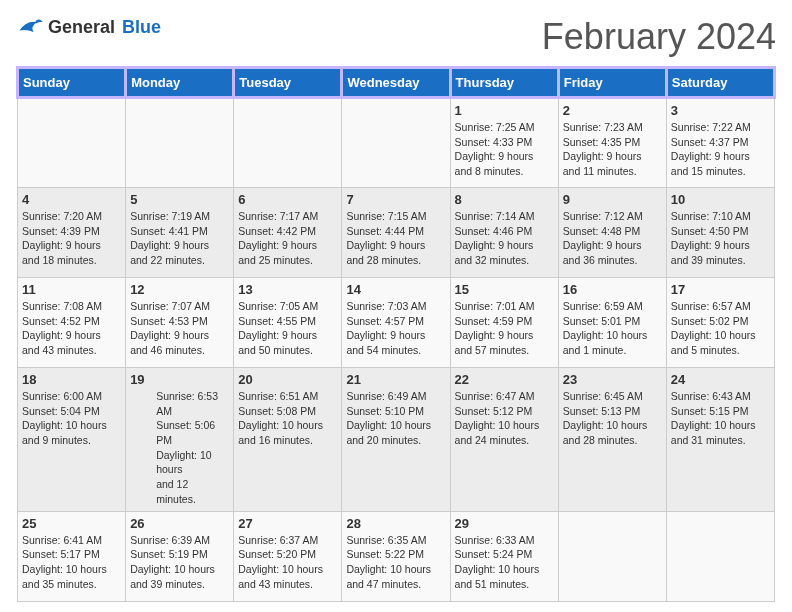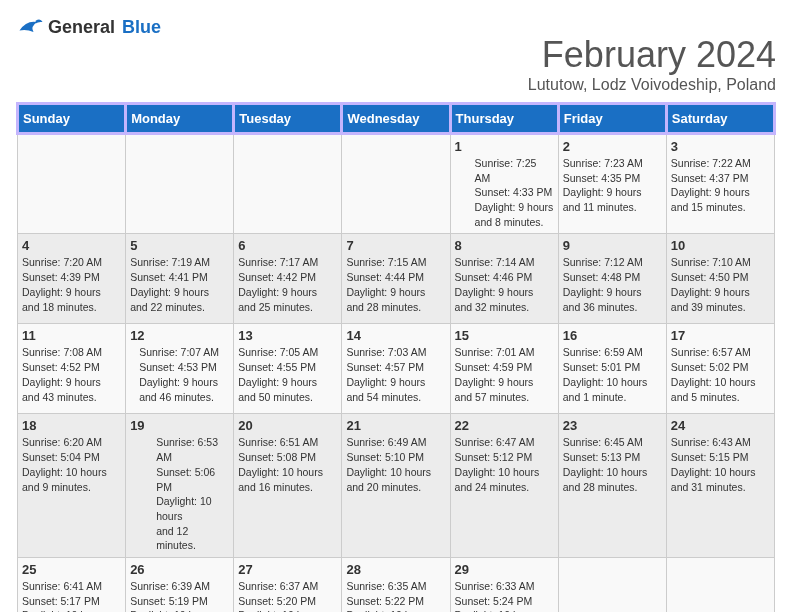--- a/index.html
+++ b/index.html
@@ -20,21 +20,21 @@
       display: flex;
       align-items: center;
       gap: 4px;
     }
     .logo-text-general { font-size: 18px; font-weight: bold; color: #333; }
     .logo-text-blue { font-size: 18px; font-weight: bold; color: #1a6fc4; padding-left: 7px; }
     .logo-bird {
       width: 28px;
       height: 22px;
     }
-    .title-area { text-align: right; margin-top: 18px; }
+    .title-area { text-align: right; }
     .month-title { font-size: 36px; color: #555; font-weight: normal; }
     .location-title { font-size: 16px; color: #555; }
     table {
       width: 100%;
       border-collapse: collapse;
       table-layout: fixed;
     }
     thead tr th {
       background-color: #1a6fc4;
       color: #fff;
@@ -79,21 +79,20 @@
     <svg class="logo-bird" viewBox="0 0 40 30" xmlns="http://www.w3.org/2000/svg">
       <path d="M5 20 Q15 5 30 8 Q20 15 25 22 Q15 18 5 20Z" fill="#1a6fc4"></path>
       <path d="M28 6 Q35 2 38 8 Q32 7 28 10Z" fill="#1a6fc4"></path>
     </svg>
     <div>
       <span class="logo-text-general">General</span><span class="logo-text-blue">Blue</span>
     </div>
   </div>
   <div class="title-area">
     <div class="month-title">February 2024</div>
-    <div class="location-title">Lututow, Lodz Voivodeship, Poland</div>
   </div>
 </div>
 
 <table>
   <thead>
     <tr id="header-row">
         <th>Sunday</th>
         <th>Monday</th>
         <th>Tuesday</th>
         <th>Wednesday</th>
@@ -103,21 +102,21 @@
       </tr>
   </thead>
   <tbody id="calendar-body">
       <tr>
         <td></td>
         <td></td>
         <td></td>
         <td></td>
         <td>
           <span class="day-number">1</span>
-          <div class="day-info" style="white-space: pre-line; margin-left: 20px;">Sunrise: 7:25 AM
+          <div class="day-info" style="white-space: pre-line;">Sunrise: 7:25 AM
 Sunset: 4:33 PM
 Daylight: 9 hours
 and 8 minutes.</div>
         </td>
         <td>
           <span class="day-number">2</span>
           <div class="day-info" style="white-space: pre-line;">Sunrise: 7:23 AM
 Sunset: 4:35 PM
 Daylight: 9 hours
 and 11 minutes.</div>
@@ -184,21 +183,21 @@
       <tr>
         <td>
           <span class="day-number">11</span>
           <div class="day-info" style="white-space: pre-line;">Sunrise: 7:08 AM
 Sunset: 4:52 PM
 Daylight: 9 hours
 and 43 minutes.</div>
         </td>
         <td>
           <span class="day-number">12</span>
-          <div class="day-info" style="white-space: pre-line; margin-left: 9px;">Sunrise: 7:07 AM
+          <div class="day-info" style="white-space: pre-line;">Sunrise: 7:07 AM
 Sunset: 4:53 PM
 Daylight: 9 hours
 and 46 minutes.</div>
         </td>
         <td>
           <span class="day-number">13</span>
           <div class="day-info" style="white-space: pre-line;">Sunrise: 7:05 AM
 Sunset: 4:55 PM
 Daylight: 9 hours
 and 50 minutes.</div>
@@ -228,21 +227,21 @@
           <span class="day-number">17</span>
           <div class="day-info" style="white-space: pre-line;">Sunrise: 6:57 AM
 Sunset: 5:02 PM
 Daylight: 10 hours
 and 5 minutes.</div>
         </td>
       </tr>
       <tr>
         <td>
           <span class="day-number">18</span>
-          <div class="day-info" style="white-space: pre-line;">Sunrise: 6:20 AM
+          <div class="day-info" style="white-space: pre-line;">Sunrise: 6:00 AM
 Sunset: 5:04 PM
 Daylight: 10 hours
 and 9 minutes.</div>
         </td>
         <td>
           <span class="day-number">19</span>
           <div class="day-info" style="white-space: pre-line; margin-left: 26px;">Sunrise: 6:53 AM
 Sunset: 5:06 PM
 Daylight: 10 hours
 and 12 minutes.</div>

